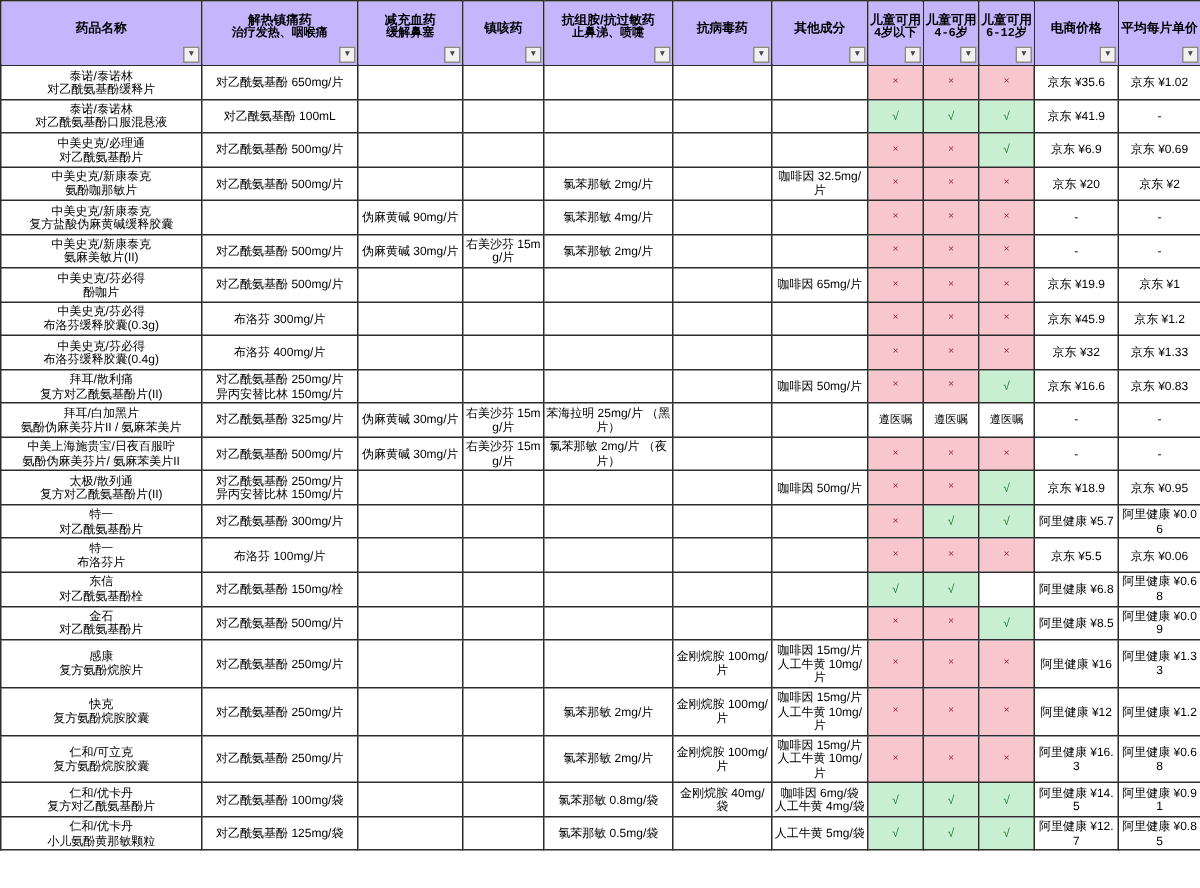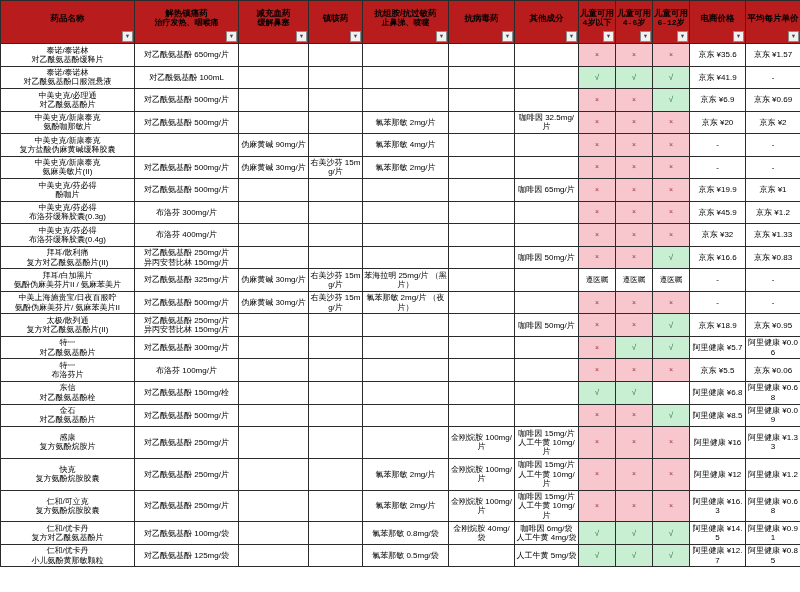--- a/index.html
+++ b/index.html
@@ -1,19 +1,19 @@
 <!DOCTYPE html>
 <html style="--no-bg: #f8c7cd; --no-tx: #9c2f38; --yes-bg: #c9efd3; --yes-tx: #1e7b34;"><head>
 <meta charset="utf-8">
 <style>
   html,body{margin:0;padding:0;background:#fff;}
   body{width:800px;min-height:592px;font-family:"Liberation Sans","DejaVu Sans",sans-serif;color:#000;}
   table{border-collapse:collapse;table-layout:fixed;width:800px;}
   th,td{border:1px solid #2b2b2b;overflow:hidden;vertical-align:middle;}
-  th{font-weight:bold;font-size:8.5px;line-height:1.25;height:32px;position:relative;padding:1px 1px 9px 1px;text-align:center;background:#b91c1c;}
+  th{font-weight:bold;font-size:8.5px;line-height:1.25;height:32px;position:relative;padding:1px 1px 9px 1px;text-align:center;background:#c4b5fd;}
   th .sub{display:block;font-size:8px;font-family:Liberation Mono, monospace;}
   td{font-size:8px;line-height:1.16;text-align:center;white-space:pre-line;padding:1.5px 1px;background:#fff;word-break:break-all;}
   td.cell-no{background:var(--no-bg);color:var(--no-tx);font-size:7px;}
   td.cell-yes{background:var(--yes-bg);color:var(--yes-tx);font-size:8px;}
   td.cell-doctor{font-size:7.5px;}
   .filter{position:absolute;right:1px;bottom:1px;width:9px;height:9px;border:1px solid #8a8a8a;background:#f1f1f1;font-size:5.5px;line-height:9px;color:#444;text-align:center;display:block;}
 </style>
 </head>
 <body>
 
@@ -55,21 +55,21 @@
         <td>对乙酰氨基酚 650mg/片</td>
         <td></td>
         <td></td>
         <td></td>
         <td></td>
         <td></td>
         <td class="cell-no">×</td>
         <td class="cell-no">×</td>
         <td class="cell-no">×</td>
         <td>京东 ¥35.6</td>
-        <td>京东 ¥1.57</td>
+        <td>京东 ¥1.02</td>
       </tr>
       <tr>
         <td>泰诺/泰诺林
 对乙酰氨基酚口服混悬液</td>
         <td>对乙酰氨基酚 100mL</td>
         <td></td>
         <td></td>
         <td></td>
         <td></td>
         <td></td>

